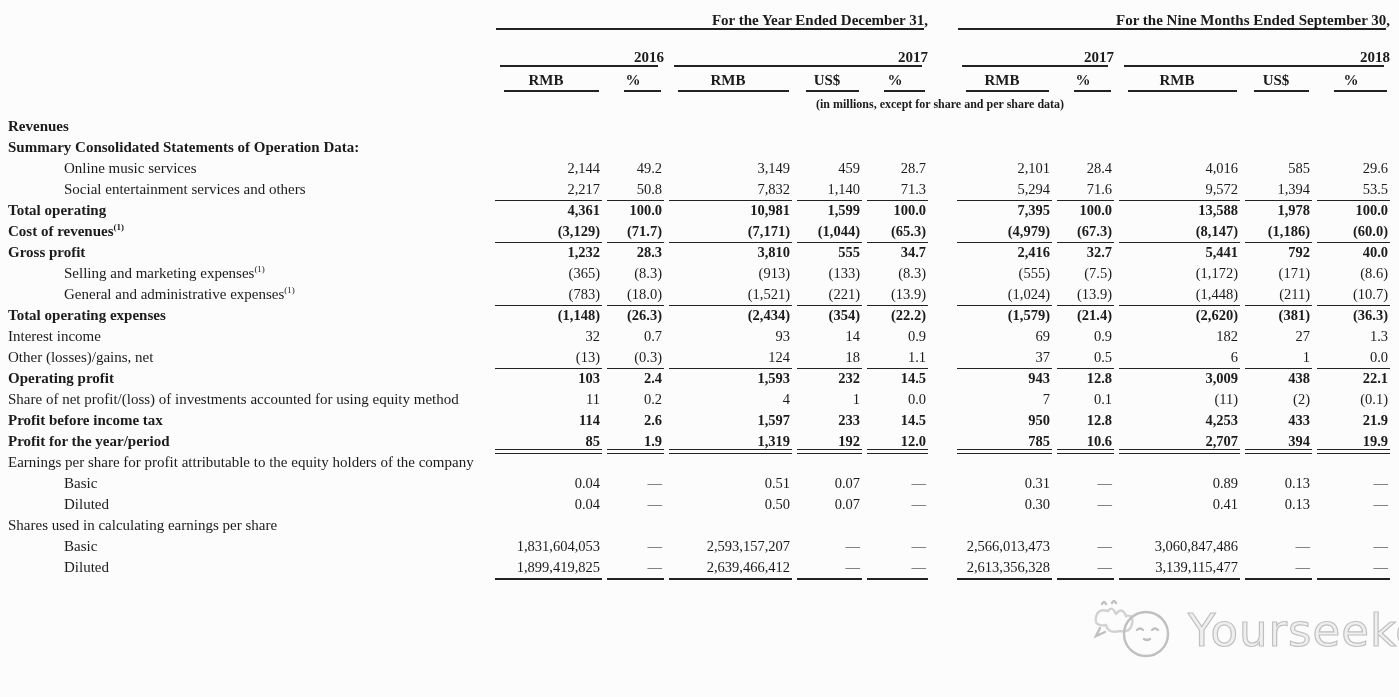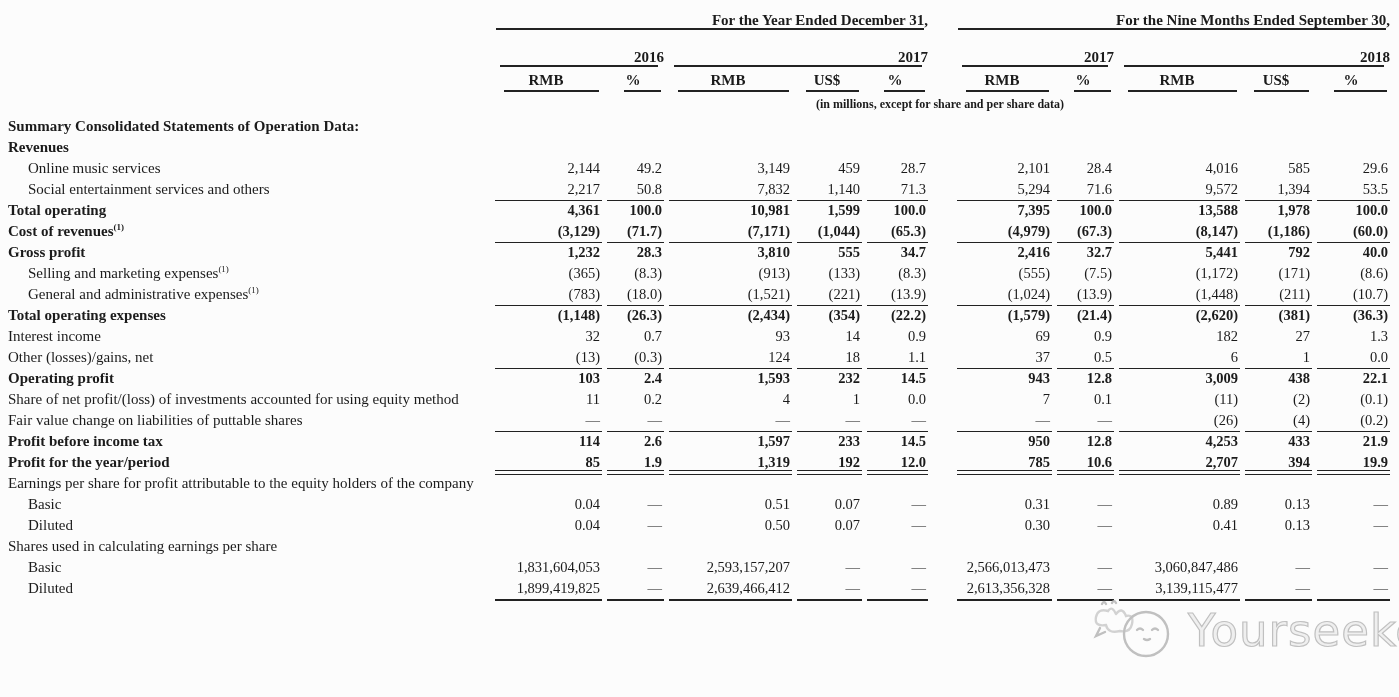--- a/index.html
+++ b/index.html
@@ -5,21 +5,21 @@
   html,body{margin:0;padding:0;background:#fcfcfc;width:1399px;height:697px;overflow:hidden;
     font-family:"Liberation Serif","DejaVu Serif",serif;color:#1b1b1b;position:relative;}
   table{border-collapse:collapse;table-layout:fixed;width:1390px;margin-top:4px;}
   td,th{padding:0;vertical-align:bottom;font-size:15px;line-height:21px;position:relative;}
   thead th{font-weight:bold;text-align:center;}
   .num{text-align:right;white-space:nowrap;padding-right:2px;font-size:14.5px;}
   .b{font-weight:bold;}
   .dash{color:#5a5a5a;}
   .lbl{text-align:left;}
   .ind0{padding-left:30px;text-indent:-22px;}
-  .ind1{padding-left:28px;text-indent:0;}
+  .ind1{padding-left:64px;text-indent:0;}
   sup{font-size:9px;line-height:0;vertical-align:6px;}
   
   .hrule::after{content:"";position:absolute;left:6px;right:4px;bottom:1px;border-bottom:2px solid #222;}
   .hrule2::after{content:"";position:absolute;left:10px;right:6px;bottom:1px;border-bottom:2px solid #222;}
   .hrule3::after{content:"";position:absolute;left:14px;right:3px;bottom:2px;border-bottom:2px solid #222;}
   th.pct.hrule3::after{left:22px;}
   
   .rule-single::after{content:"";position:absolute;left:5px;right:0;bottom:-1px;border-bottom:1.6px solid #222;}
   .rule-double::after{content:"";position:absolute;left:5px;right:0;bottom:-2px;height:3px;
     border-top:1.6px solid #222;border-bottom:1.6px solid #222;}
@@ -81,25 +81,25 @@
       <th class="hrule3">US$</th>
       <th class="hrule3 pct">%</th>
     </tr>
     <tr>
       <td></td>
       <td colspan="11" class="note">(in millions, except for share and per share data)</td>
     </tr>
   </thead>
   <tbody>
       <tr>
+        <td class="lbl ind0 b">Revenues</td>
+        <td colspan="11"></td>
+      </tr>
+      <tr>
         <td class="lbl ind0 b">Summary Consolidated Statements of Operation Data:</td>
-        <td colspan="11"></td>
-      </tr>
-      <tr>
-        <td class="lbl ind0 b">Revenues</td>
         <td colspan="11"></td>
       </tr>
       <tr>
         <td class="lbl ind1">Online music services</td>
         <td class="num">2,144</td>
         <td class="num">49.2</td>
         <td class="num">3,149</td>
         <td class="num">459</td>
         <td class="num">28.7</td>
         <td></td>
@@ -255,34 +255,20 @@
         <td class="num">0.2</td>
         <td class="num">4</td>
         <td class="num">1</td>
         <td class="num">0.0</td>
         <td></td>
         <td class="num">7</td>
         <td class="num">0.1</td>
         <td class="num">(11)</td>
         <td class="num">(2)</td>
         <td class="num">(0.1)</td>
-      </tr>
-      <tr>
-        <td class="lbl ind0">Fair value change on liabilities of puttable shares</td>
-        <td class="num rule-single dash">—</td>
-        <td class="num rule-single dash">—</td>
-        <td class="num rule-single dash">—</td>
-        <td class="num rule-single dash">—</td>
-        <td class="num rule-single dash">—</td>
-        <td></td>
-        <td class="num rule-single dash">—</td>
-        <td class="num rule-single dash">—</td>
-        <td class="num rule-single">(26)</td>
-        <td class="num rule-single">(4)</td>
-        <td class="num rule-single">(0.2)</td>
       </tr>
       <tr>
         <td class="lbl ind0 b">Profit before income tax</td>
         <td class="num b">114</td>
         <td class="num b">2.6</td>
         <td class="num b">1,597</td>
         <td class="num b">233</td>
         <td class="num b">14.5</td>
         <td></td>
         <td class="num b">950</td>

